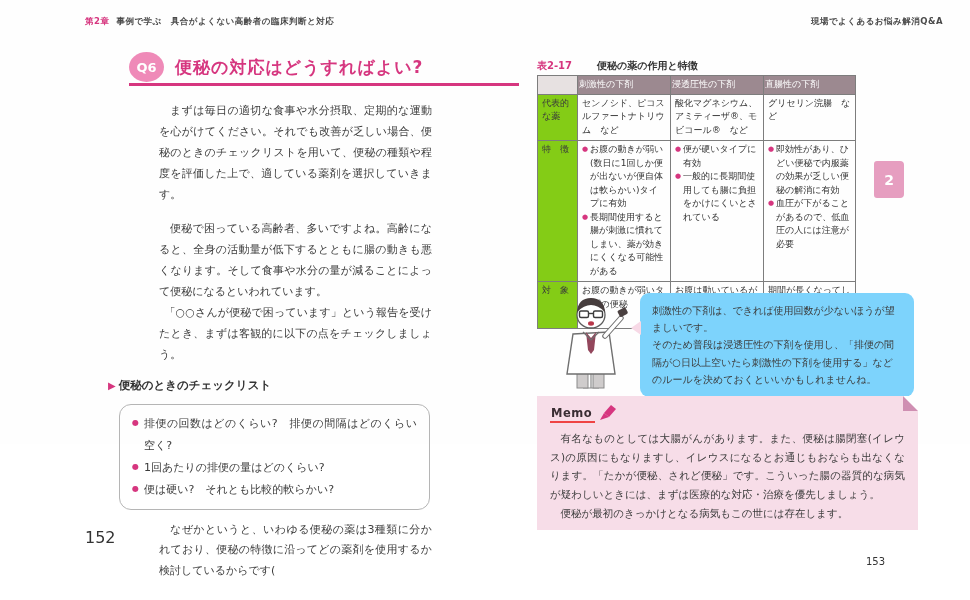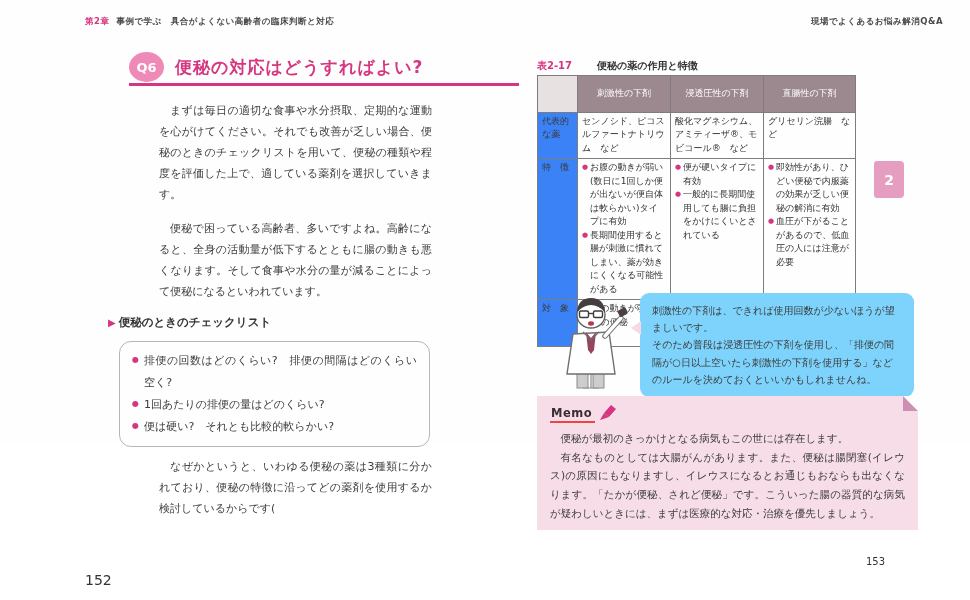--- a/index.html
+++ b/index.html
@@ -30,32 +30,32 @@
   .body-col p.quote { text-indent:.5em; }
   .gap { height:14px; }
 
   .chk-heading { margin:9px 0 7px -6px; font-size:11.5px; font-weight:bold; color:#333; text-indent:0; }
   .chk-heading .tri { color:#d6367f; margin-right:3px; font-size:10px; }
   .chk-box { border:1.5px solid #b5b5b5; border-radius:12px; padding:8px 12px; margin:0 2px 10px 5px; }
   .chk-box ul { list-style:none; }
   .chk-box li { display:flex; font-size:11px; line-height:2.0; }
   .chk-box .dot { color:#d6367f; font-size:8px; margin-right:5px; line-height:2.6; }
 
-  .pagenum-l { position:absolute; left:85px; top:572px; font-size:14px; color:#333; }
+  .pagenum-l { position:absolute; left:85px; top:528px; font-size:16px; color:#333; }
   .pagenum-r { position:absolute; left:866px; top:556px; font-size:10px; color:#333; }
 
   
   .tbl-caption { position:absolute; top:59px; left:537px; font-size:10px; font-weight:bold; color:#333; }
   .tbl-caption .lbl { color:#d6367f; margin-right:25px; }
   table.drug { position:absolute; top:75px; left:537px; width:318px;
     border-collapse:collapse; font-size:9px; line-height:1.5; color:#333; table-layout:fixed; }
   table.drug th, table.drug td { border:1px solid #7d7d7d; padding:2px 4px 3px; vertical-align:top; text-align:left; font-weight:normal; }
-  table.drug thead th { background:#9c8990; color:#fff; text-align:center; padding:11px 1px; font-size:9px; }
+  table.drug thead th { background:#9c8990; color:#fff; padding:2px 1px; font-size:9px; }
   table.drug thead th.corner { background:#e7e1e1; }
-  table.drug tbody th { background:#3b82f6; color:#3b3b3b;margin-left:16px; }
+  table.drug tbody th { background:#84cc16; color:#3b3b3b;margin-left:16px; }
   .bul { display:flex; }
   .bul .bdot { color:#d6367f; font-size:7px; margin-right:2px; line-height:1.9; flex:0 0 auto; }
 
   
   .chap-tab { position:absolute; left:874px; top:161px; width:30px; height:37px;
     background:#e69ec0; border-radius:3px 4px 4px 3px; color:#fff; font-weight:bold; font-size:14px;
     display:flex; align-items:center; justify-content:center; }
 
   
   .doctor { position:absolute; left:547px; top:288px; }
@@ -86,20 +86,21 @@
 
   <div class="q-block">
     <div class="q-badge">Q6</div>
     <div class="q-title">便秘の対応はどうすればよい?</div>
   </div>
 
   <div class="body-col">
     <p>まずは毎日の適切な食事や水分摂取、定期的な運動を心がけてください。それでも改善が乏しい場合、便秘のときのチェックリストを用いて、便秘の種類や程度を評価した上で、適している薬剤を選択していきます。</p>
     <div class="gap"></div>
     <p>便秘で困っている高齢者、多いですよね。高齢になると、全身の活動量が低下するとともに腸の動きも悪くなります。そして食事や水分の量が減ることによって便秘になるといわれています。</p>
+    <p class="quote">「○○さんが便秘で困っています」という報告を受けたとき、まずは客観的に以下の点をチェックしましょう。</p>
 
     <div class="chk-heading">
       <span class="tri">▶</span><span>便秘のときのチェックリスト</span>
     </div>
     <div class="chk-box">
       <ul>
         <li>
             <span class="dot">●</span>
             <span>排便の回数はどのくらい?　排便の間隔はどのくらい空く?</span>
           </li>
@@ -215,21 +216,21 @@
 
   <div class="memo">
     <div class="memo-head">
       <span class="memo-label">Memo</span>
       <svg width="20" height="17" viewBox="0 0 20 17" style="margin-bottom:2px;">
         <path d="M2 16 L6 9 L11 13 Z" fill="#d6367f"></path>
         <path d="M6 9 L13 1 L18 5 L11 13 Z" fill="#d6367f"></path>
       </svg>
     </div>
     <div class="memo-body">
+      <p>有名なものとしては大腸がんがあります。また、便秘は腸閉塞(イレウス)の原因にもなりますし、イレウスになるとお通じもおならも出なくなります。「たかが便秘、されど便秘」です。こういった腸の器質的な病気が疑わしいときには、まずは医療的な対応・治療を優先しましょう。</p>
       <p>便秘が最初のきっかけとなる病気もこの世には存在します。</p>
-      <p>有名なものとしては大腸がんがあります。また、便秘は腸閉塞(イレウス)の原因にもなりますし、イレウスになるとお通じもおならも出なくなります。「たかが便秘、されど便秘」です。こういった腸の器質的な病気が疑わしいときには、まずは医療的な対応・治療を優先しましょう。</p>
     </div>
   </div>
 
   <div class="pagenum-l">152</div>
   <div class="pagenum-r">153</div>
 
 </div>
 
 </body></html>

